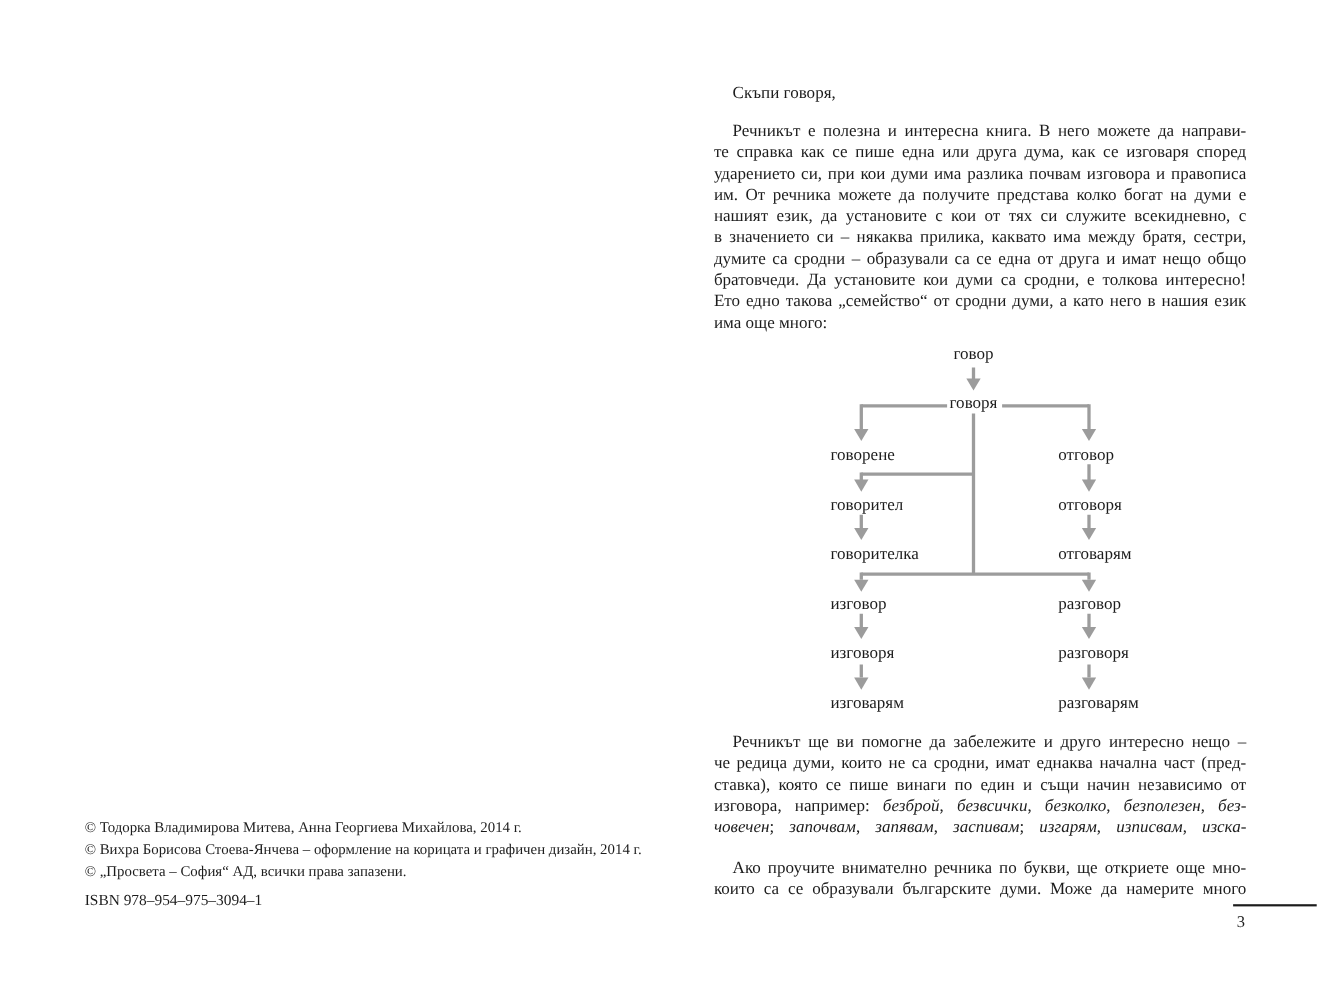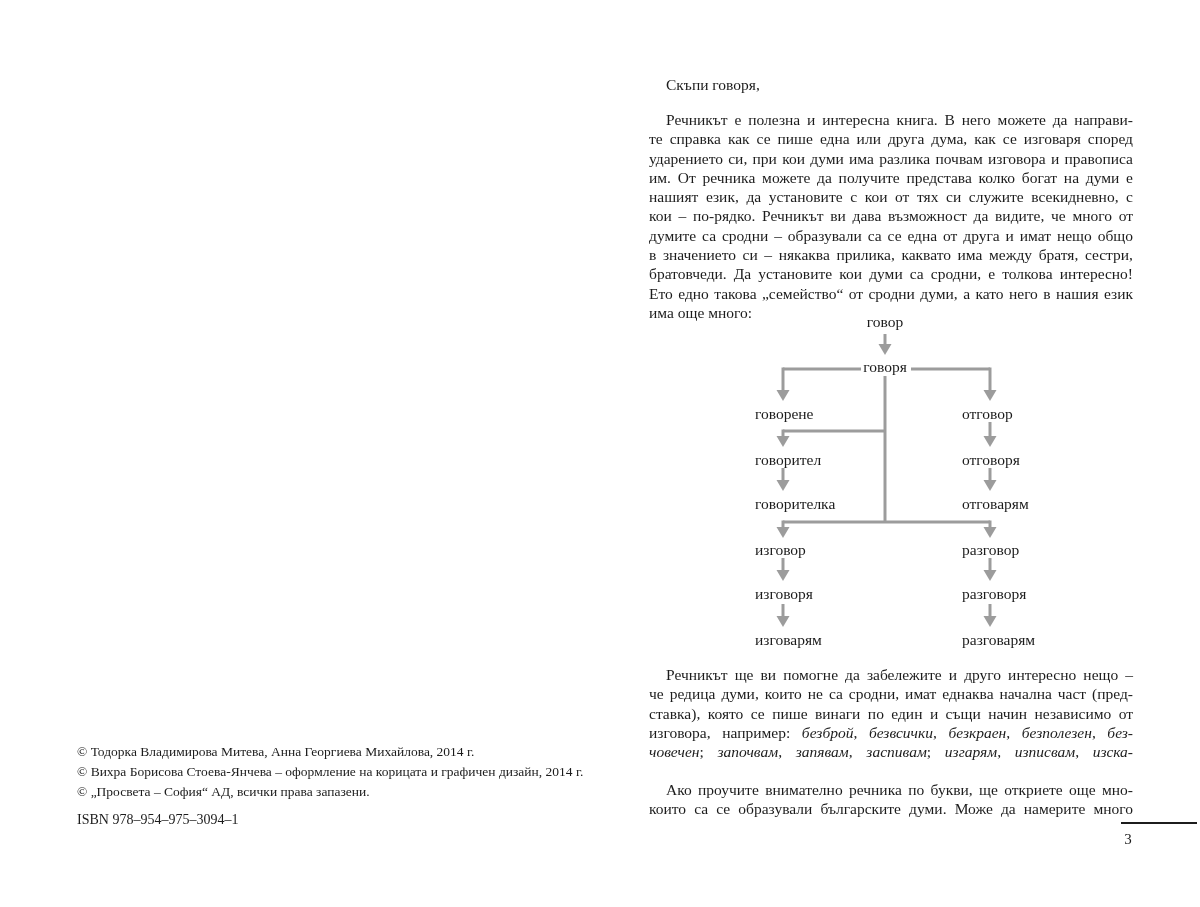--- a/index.html
+++ b/index.html
@@ -52,23 +52,22 @@
   <section class="right-page">
 
     <div class="salutation">Скъпи говоря,</div>
 
     <div class="para p1">
         <div class="line ind">Речникът е полезна и интересна книга. В него можете да направи-</div>
         <div class="line">те справка как се пише една или друга дума, как се изговаря според</div>
         <div class="line">ударението си, при кои думи има разлика почвам изговора и правописа</div>
         <div class="line">им. От речника можете да получите представа колко богат на думи е</div>
         <div class="line">нашият език, да установите с кои от тях си служите всекидневно, с</div>
-        <div class="line">кои – по-рядко. Речникът ви дава възможност да видите, че много от</div>
+        <div class="line">в значението си – някаква прилика, каквато има между братя, сестри,</div>
         <div class="line">думите са сродни – образували са се една от друга и имат нещо общо</div>
-        <div class="line">в значението си – някаква прилика, каквато има между братя, сестри,</div>
         <div class="line">братовчеди. Да установите кои думи са сродни, е толкова интересно!</div>
         <div class="line">Ето едно такова „семейство“ от сродни думи, а като него в нашия език</div>
         <div class="line noj">има още много:</div>
       </div>
 
     <div class="diagram">
       <svg class="dsvg" width="484" height="352" viewBox="0 0 484 352">
         <g>
           <line class="conn" x1="236" y1="24" x2="236" y2="35"></line>
           <polygon class="head" points="229.5,34 242.5,34 236,45"></polygon>
@@ -141,21 +140,21 @@
       <div class="node r" style="top:184px">отговарям</div>
       <div class="node r" style="top:230px">разговор</div>
       <div class="node r" style="top:274px">разговоря</div>
       <div class="node r" style="top:320px">разговарям</div>
     </div>
 
     <div class="para p2">
         <div class="line ind">Речникът ще ви помогне да забележите и друго интересно нещо –</div>
         <div class="line">че редица думи, които не са сродни, имат еднаква начална част (пред-</div>
         <div class="line">ставка), която се пише винаги по един и същи начин независимо от</div>
-        <div class="line"><span>изговора, например: </span><span class="b">без</span><span class="i">брой</span><span>, </span><span class="b">без</span><span class="i">всички</span><span>, </span><span class="b">без</span><span class="i">краен</span><span>, </span><span class="b">без</span><span class="i">полезен</span><span>, </span><span class="b">без-</span></div>
+        <div class="line"><span>изговора, например: </span><span class="b">без</span><span class="i">брой</span><span>, </span><span class="b">без</span><span class="i">всички</span><span>, </span><span class="b">без</span><span class="i">колко</span><span>, </span><span class="b">без</span><span class="i">полезен</span><span>, </span><span class="b">без-</span></div>
         <div class="line"><span class="i">човечен</span><span>; </span><span class="b">за</span><span class="i">почвам</span><span>, </span><span class="b">за</span><span class="i">пявам</span><span>, </span><span class="b">за</span><span class="i">спивам</span><span>; </span><span class="b">из</span><span class="i">гарям</span><span>, </span><span class="b">из</span><span class="i">писвам</span><span>, </span><span class="b">из</span><span class="i">ска-</span></div>
       </div>
 
     <div class="para p3">
         <div class="line ind">Ако проучите внимателно речника по букви, ще откриете още мно-</div>
         <div class="line">които са се образували българските думи. Може да намерите много</div>
       </div>
 
   </section>
 

